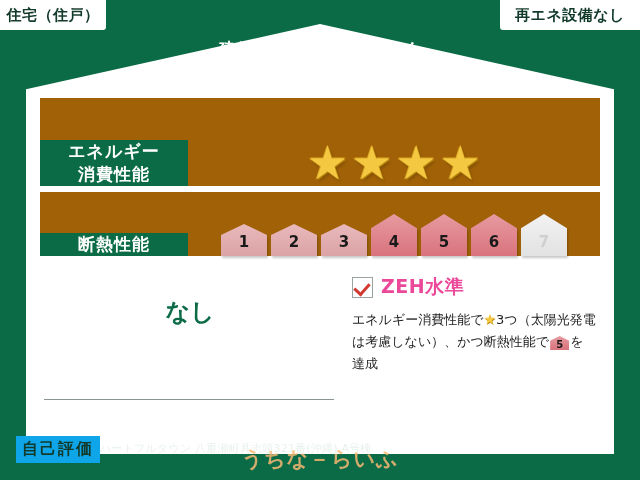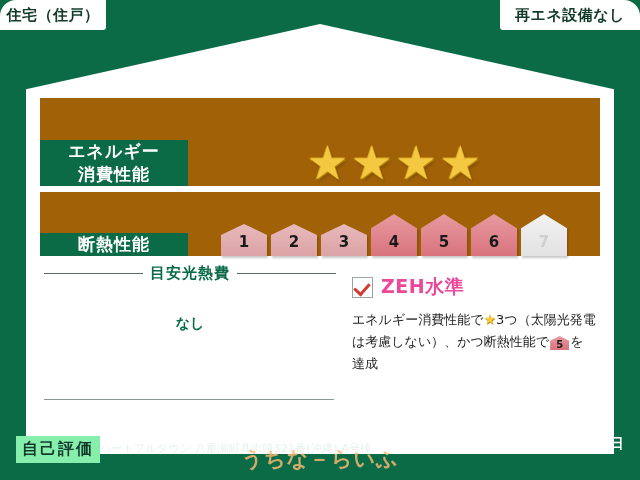--- a/index.html
+++ b/index.html
@@ -14,21 +14,20 @@
     font-family: "DejaVu Sans", "Liberation Sans", sans-serif;
     -webkit-font-smoothing: antialiased;
   }
 
   #label-root {
     position: relative;
     width: 640px;
     height: 480px;
     background: #0a6b46;
     overflow: hidden;
-    border-radius: 16px;
   }
 
   
   .corner-badge {
     position: absolute;
     background: #ffffff;
     color: #123a2a;
     font-weight: bold;
     font-size: 15px;
     letter-spacing: 0.5px;
@@ -74,21 +73,21 @@
   #title-block {
     position: absolute;
     left: 0; top: 38px;
     width: 640px;
     text-align: center;
     z-index: 7;
     color: #ffffff;
     pointer-events: none;
   }
   #title-sub {
-    font-size: 13px;
+    font-size: 17px;
     font-weight: bold;
     letter-spacing: 1.2px;
     margin-bottom: 14px;
   }
   #title-main {
     font-size: 25px;
     font-weight: bold;
     letter-spacing: 1.5px;
   }
 
@@ -205,21 +204,21 @@
   }
   #cost-heading {
     font-size: 15px;
     font-weight: bold;
     color: #0a6b46;
     letter-spacing: 1px;
     white-space: nowrap;
   }
   #cost-value {
     text-align: center;
-    font-size: 14px;
+    font-size: 24px;
     font-weight: bold;
     color: #0a6b46;
     margin-top: 32px;
   }
   #cost-bottom-rule {
     position: absolute;
     left: 4px;
     right: 6px;
     bottom: 38px;
     height: 1px;
@@ -297,21 +296,21 @@
     bottom: 0;
     width: 640px;
     height: 52px;
     z-index: 9;
     color: #ffffff;
   }
   #footer-self {
     position: absolute;
     left: 16px;
     top: 8px;
-    background: #86efac;
+    background: #0ea5e9;
     color: #123a2a;
     font-weight: bold;
     font-size: 16px;
     letter-spacing: 2px;
     padding: 3px 6px;
   }
   #footer-property {
     position: absolute;
     left: 100px;
     top: 13px;
@@ -428,25 +427,20 @@
               <div class="hshape"></div>
               <div class="hnum">7</div>
             </div>
           </div>
       </div>
     </div>
 
     <div id="lower">
 
       <div id="cost-col">
-        <div id="cost-heading-wrap">
-          <span class="hr-line"></span>
-          <span id="cost-heading">目安光熱費</span>
-          <span class="hr-line"></span>
-        </div>
         <div id="cost-value">なし</div>
         <div id="cost-bottom-rule"></div>
       </div>
 
       <div id="zeh-col">
         <div id="zeh-head">
           <span id="zeh-checkbox"></span>
           <span id="zeh-title">ZEH水準</span>
         </div>
         <div id="zeh-desc">
@@ -454,21 +448,20 @@
         </div>
       </div>
 
     </div>
   </div>
 
   <div id="footer">
     <div id="footer-self">自己評価</div>
     <div id="footer-property">ハートフルタウン 八重瀬町具志頭321番(沖縄) A号棟</div>
     <div id="footer-date">
-      <div id="footer-date-text">評価日 2025年7月1日</div>
     </div>
   </div>
 
   <div id="watermark">
     <div id="watermark-main">うちな－らいふ</div>
   </div>
 
 </div>
 
 </body></html>

